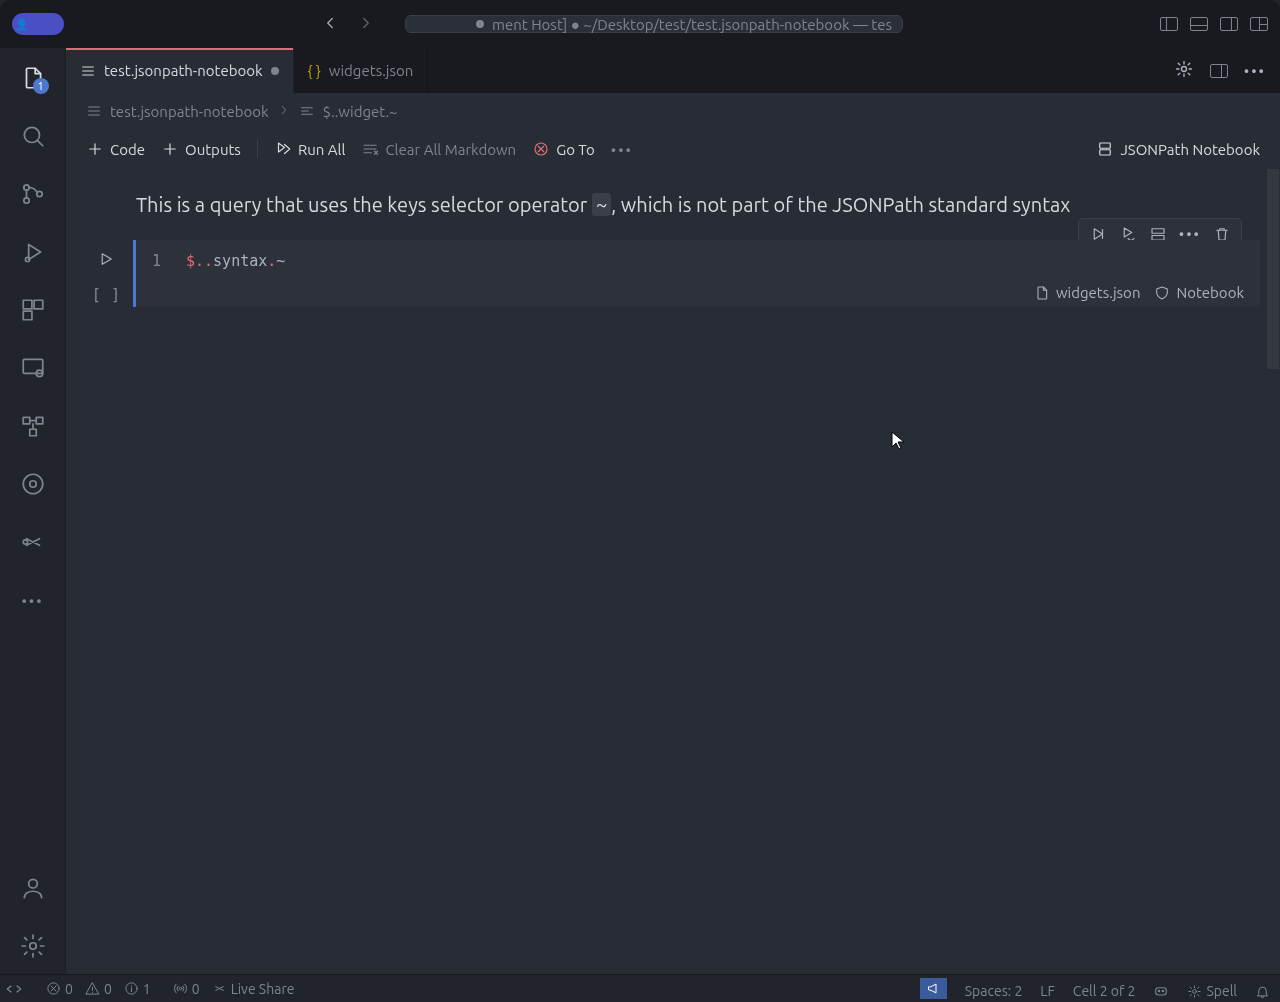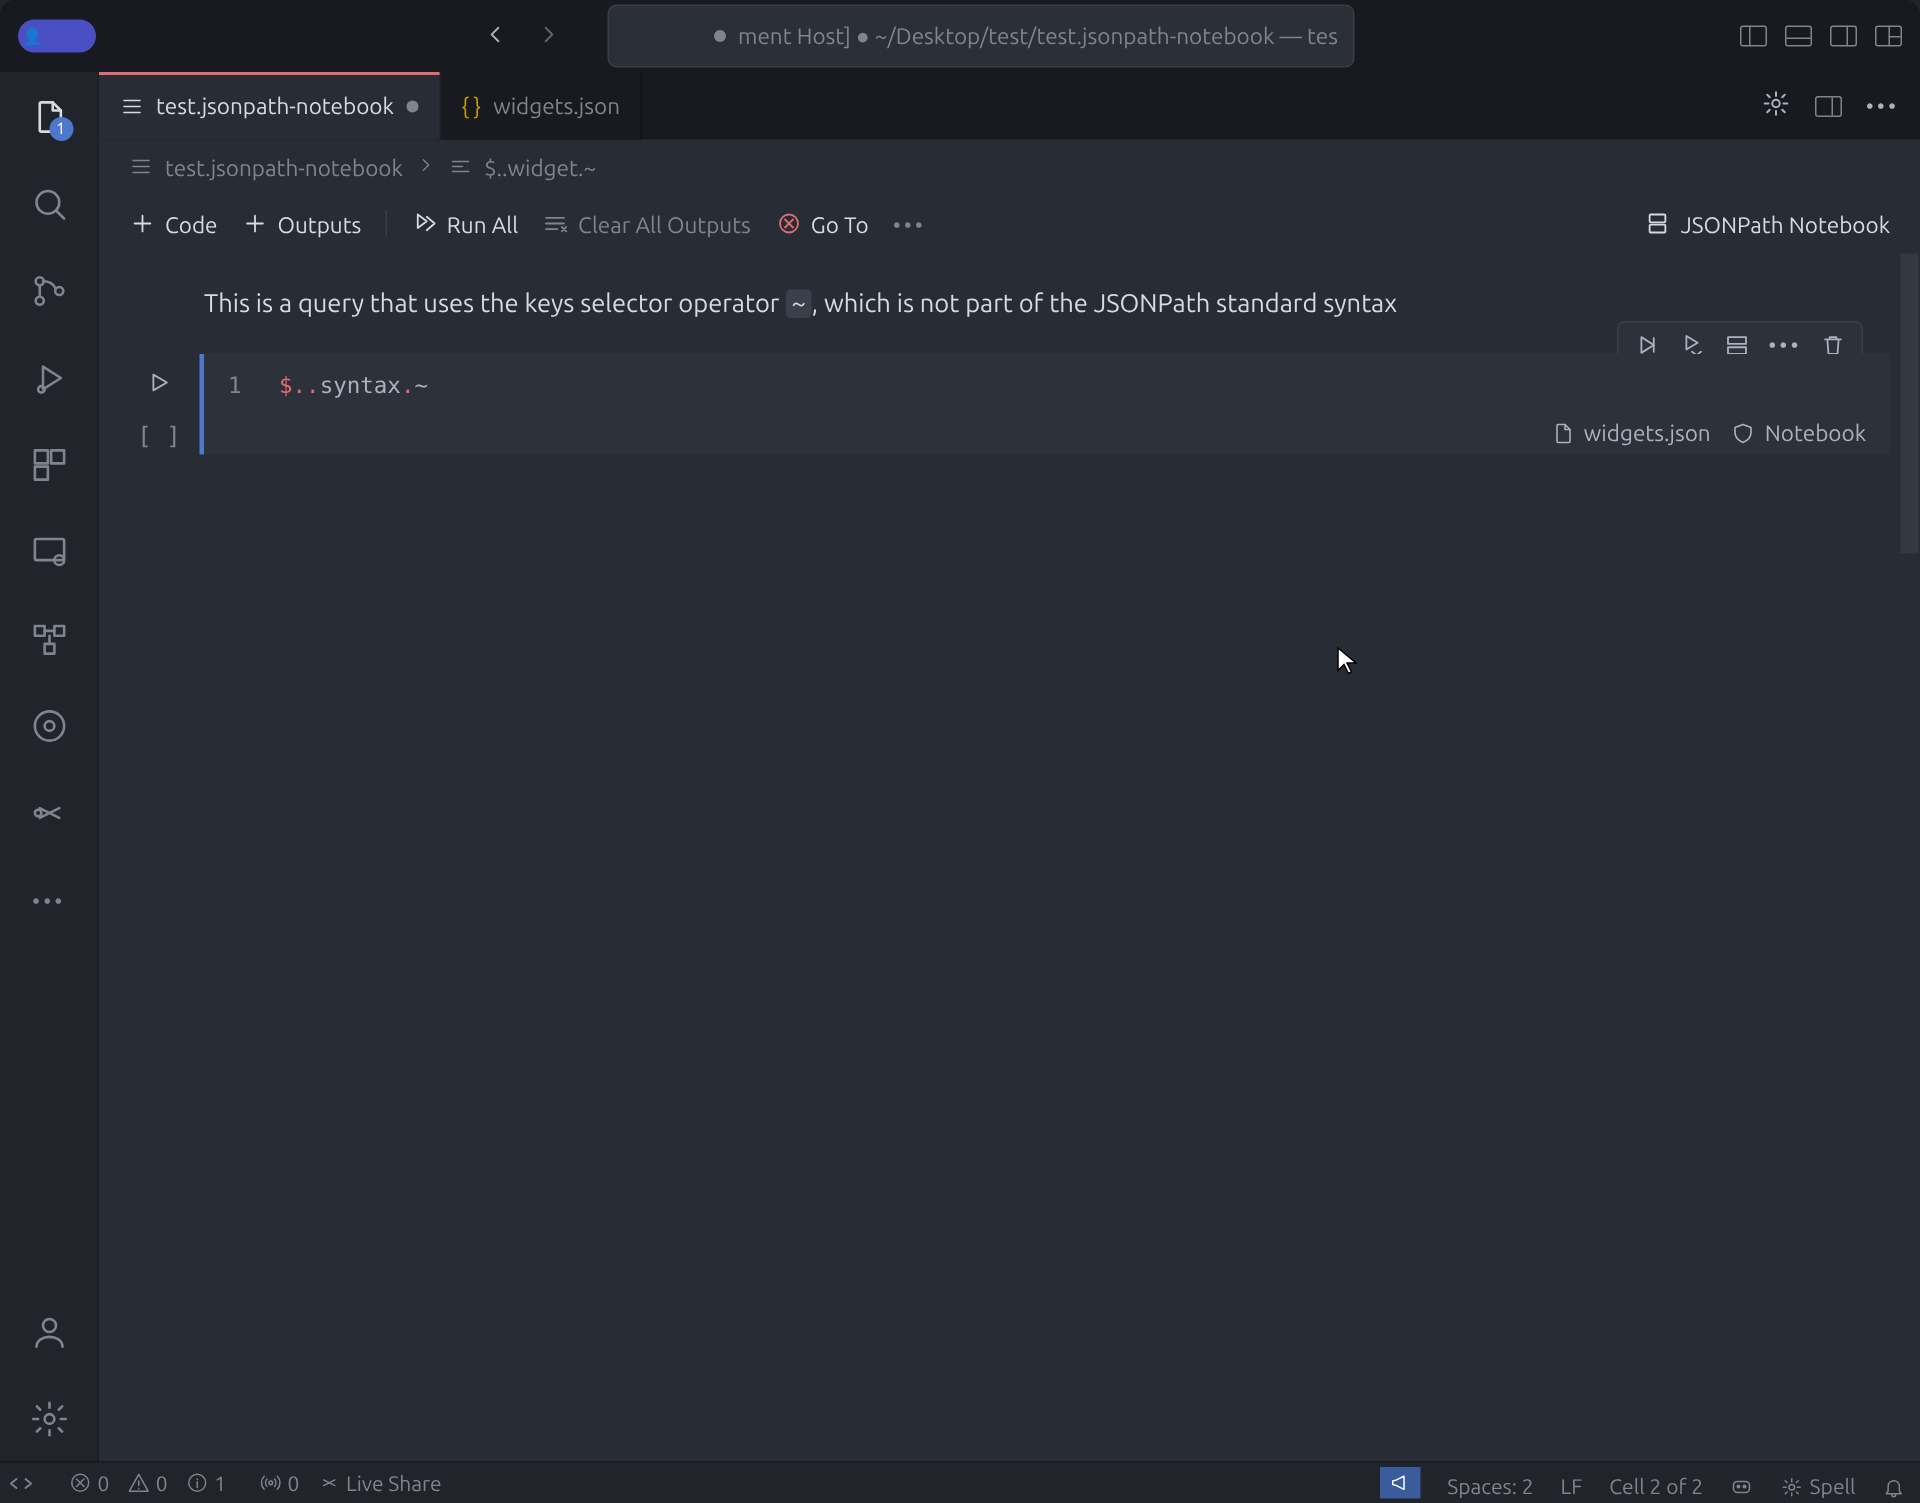--- a/index.html
+++ b/index.html
@@ -43,21 +43,21 @@
     display:flex; align-items:center; justify-content:flex-start;
     padding:0 3px;
   }
   .pill-face { font-size:11px;}
   .nav-arrows { display:flex; gap:18px; margin-left:auto; }
   .titlebar .center {
     flex:0 0 auto;
     margin-left:20px;
     display:flex; align-items:center; gap:8px;
     background:#2b2f37; border:1px solid #3a3f48;
-    border-radius:6px; height:42px; padding:0 10px;
+    border-radius:6px; height:18px; padding:0 10px;
     color:var(--fg-dim);
     white-space:nowrap;
   }
   .titlebar .right { margin-left:auto; display:flex; gap:12px; }
   .panel-icon { width:18px; height:14px; border:1.5px solid var(--fg-dim); border-radius:2px; position:relative; }
   .panel-icon.left::before { content:""; position:absolute; left:0;top:0;bottom:0;width:5px;border-right:1.5px solid var(--fg-dim);}
   .panel-icon.bottom::before { content:""; position:absolute; left:0;right:0;bottom:0;height:4px;border-top:1.5px solid var(--fg-dim);}
   .panel-icon.right::before { content:""; position:absolute; right:0;top:0;bottom:0;width:5px;border-left:1.5px solid var(--fg-dim);}
   .panel-icon.grid::before { content:""; position:absolute; left:0;top:0;bottom:0;width:8px;border-right:1.5px solid var(--fg-dim);}
   .panel-icon.grid::after { content:""; position:absolute; left:8px;right:0;top:50%;border-top:1.5px solid var(--fg-dim);}
@@ -109,21 +109,21 @@
     height:40px; display:flex; align-items:center; gap:16px;
     padding:0 20px;
   }
   .nb-btn { display:flex; align-items:center; gap:6px; color:var(--fg-bright); }
   .nb-btn.dim { color:var(--fg-dim); }
   .nb-divider { width:1px; height:18px; background:var(--border); }
   .nb-right { margin-left:auto; display:flex;align-items:flex-end; gap:8px;}
 
   
   .nb-body { flex:1; padding: 24px 10px 10px 10px; position:relative;}
-  .md-text { padding: 0 20px 24px 60px; color:var(--fg-bright); font-size:17px;}
+  .md-text { padding: 0 20px 24px 60px; color:var(--fg-bright); font-size:20px;}
   .md-text .key { background:#3a3f4a; padding:0 4px; border-radius:3px;}
 
   .cell-wrap { display:flex; position:relative; }
   .cell-gutter { width:60px; display:flex; flex-direction:column; align-items:center; gap:14px; padding-top:10px;}
   .run-tri svg { width:18px; height:18px; }
   .bracket { font-family: monospace; color:var(--fg-dim); font-size:16px;}
   .cell-main { flex:1; position:relative; }
   .cell-focus-bar { position:absolute; left:-3px; top:0; bottom:0; width:3px; background:#4d78cc; }
   .cell-toolbar {
     position:absolute; right:28px; top:-22px;
@@ -356,21 +356,21 @@
         <svg class="icon-svg" width="18" height="18" viewBox="0 0 24 24">
             <path d="M6 4l8 6-8 6zM14 6l7 6-7 6"></path>
           </svg>
         <span>Run All</span>
       </div>
       <div class="nb-btn dim">
         <svg class="icon-svg" width="18" height="18" viewBox="0 0 24 24">
             <path d="M4 7h16M4 12h16M4 17h10"></path>
             <path d="M18 15l4 4M22 15l-4 4"></path>
           </svg>
-        <span class="clear-txt">Clear All Outputs</span>
+        <span class="clear-txt">Clear All Markdown</span>
       </div>
       <div class="nb-btn">
         <svg width="18" height="18" viewBox="0 0 24 24">
             <circle cx="12" cy="12" r="8" stroke="#e06c75" fill="none" stroke-width="1.6"></circle>
             <path d="M8 8l8 8M16 8l-8 8" stroke="#e06c75" stroke-width="1.6"></path>
           </svg>
         <span>Go To</span>
       </div>
       <span class="three-dots" style="color:var(--fg-dim)">•••</span>
       <div class="nb-right">

